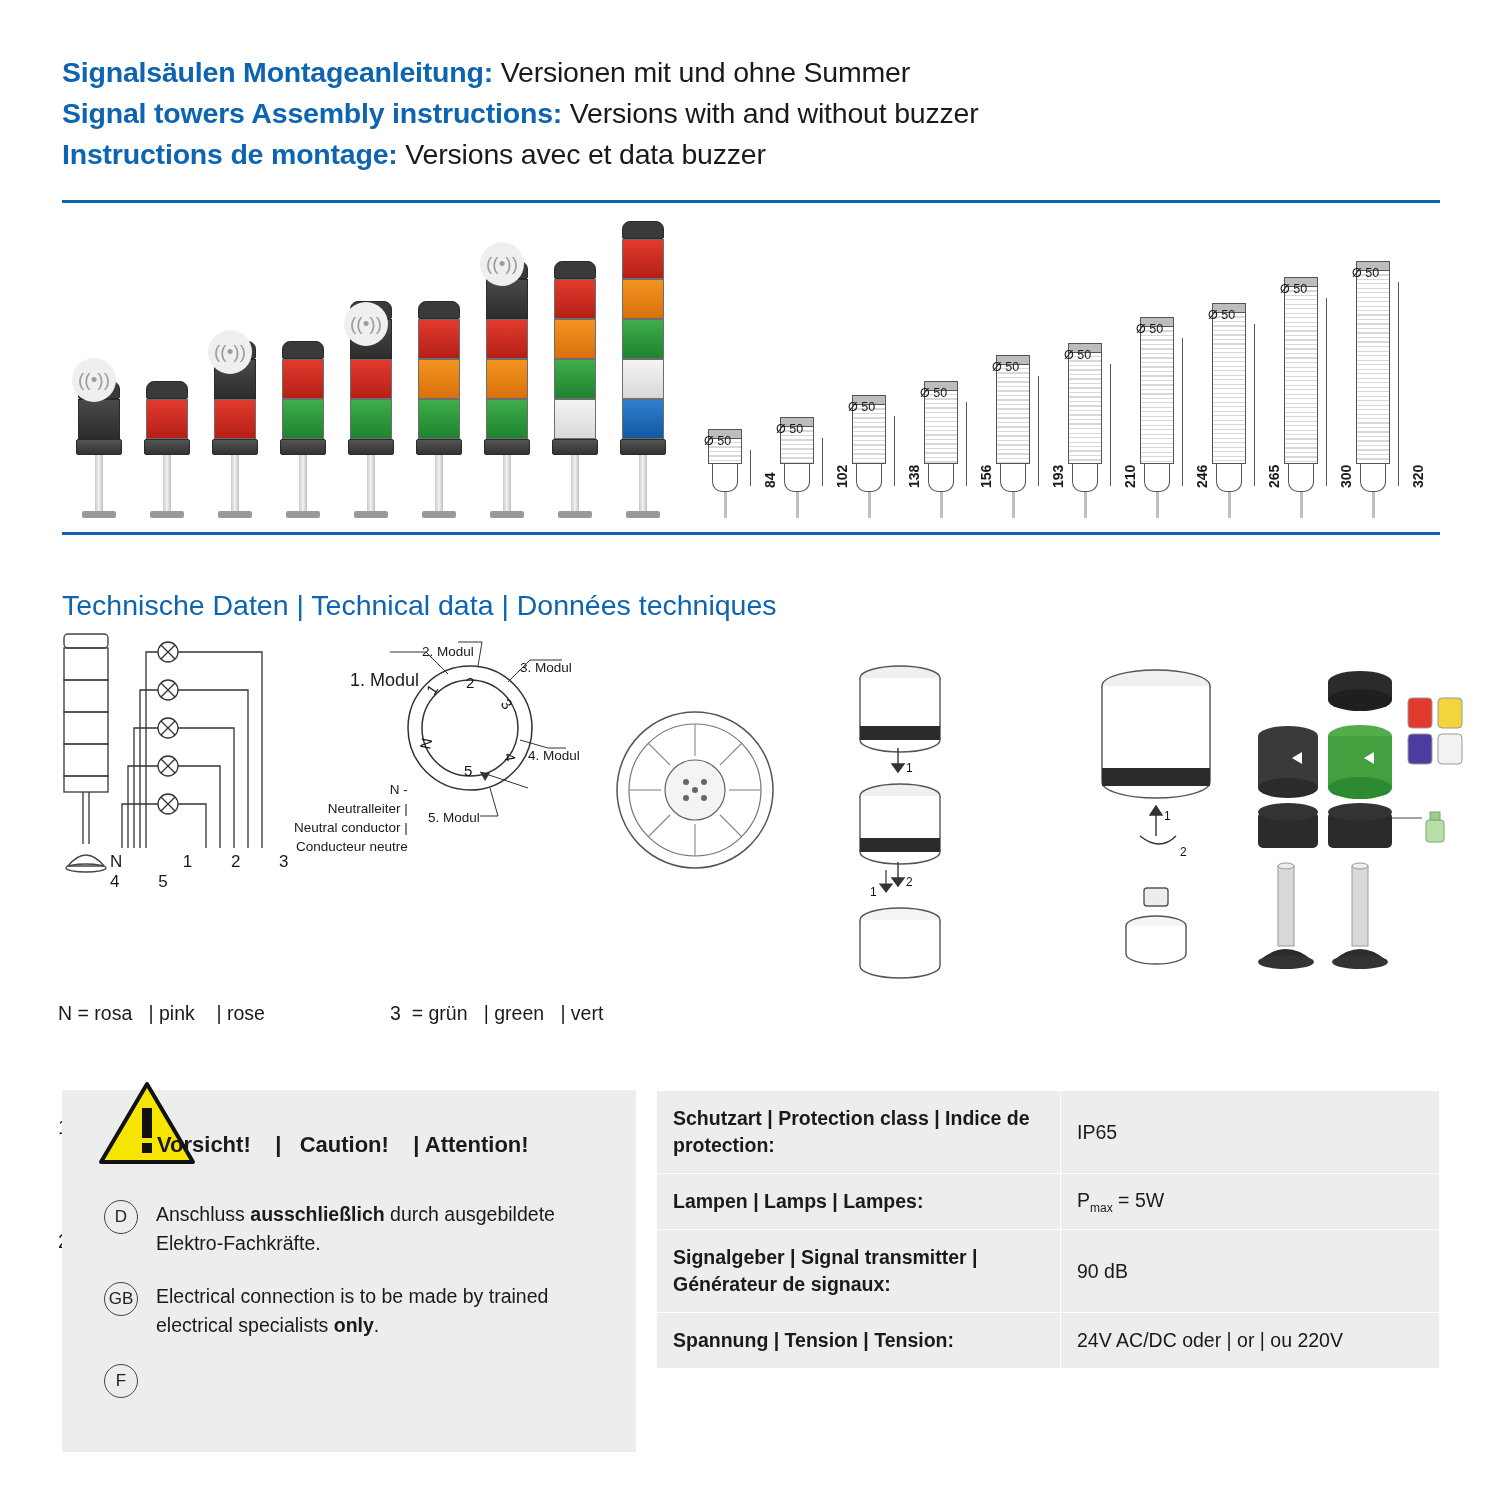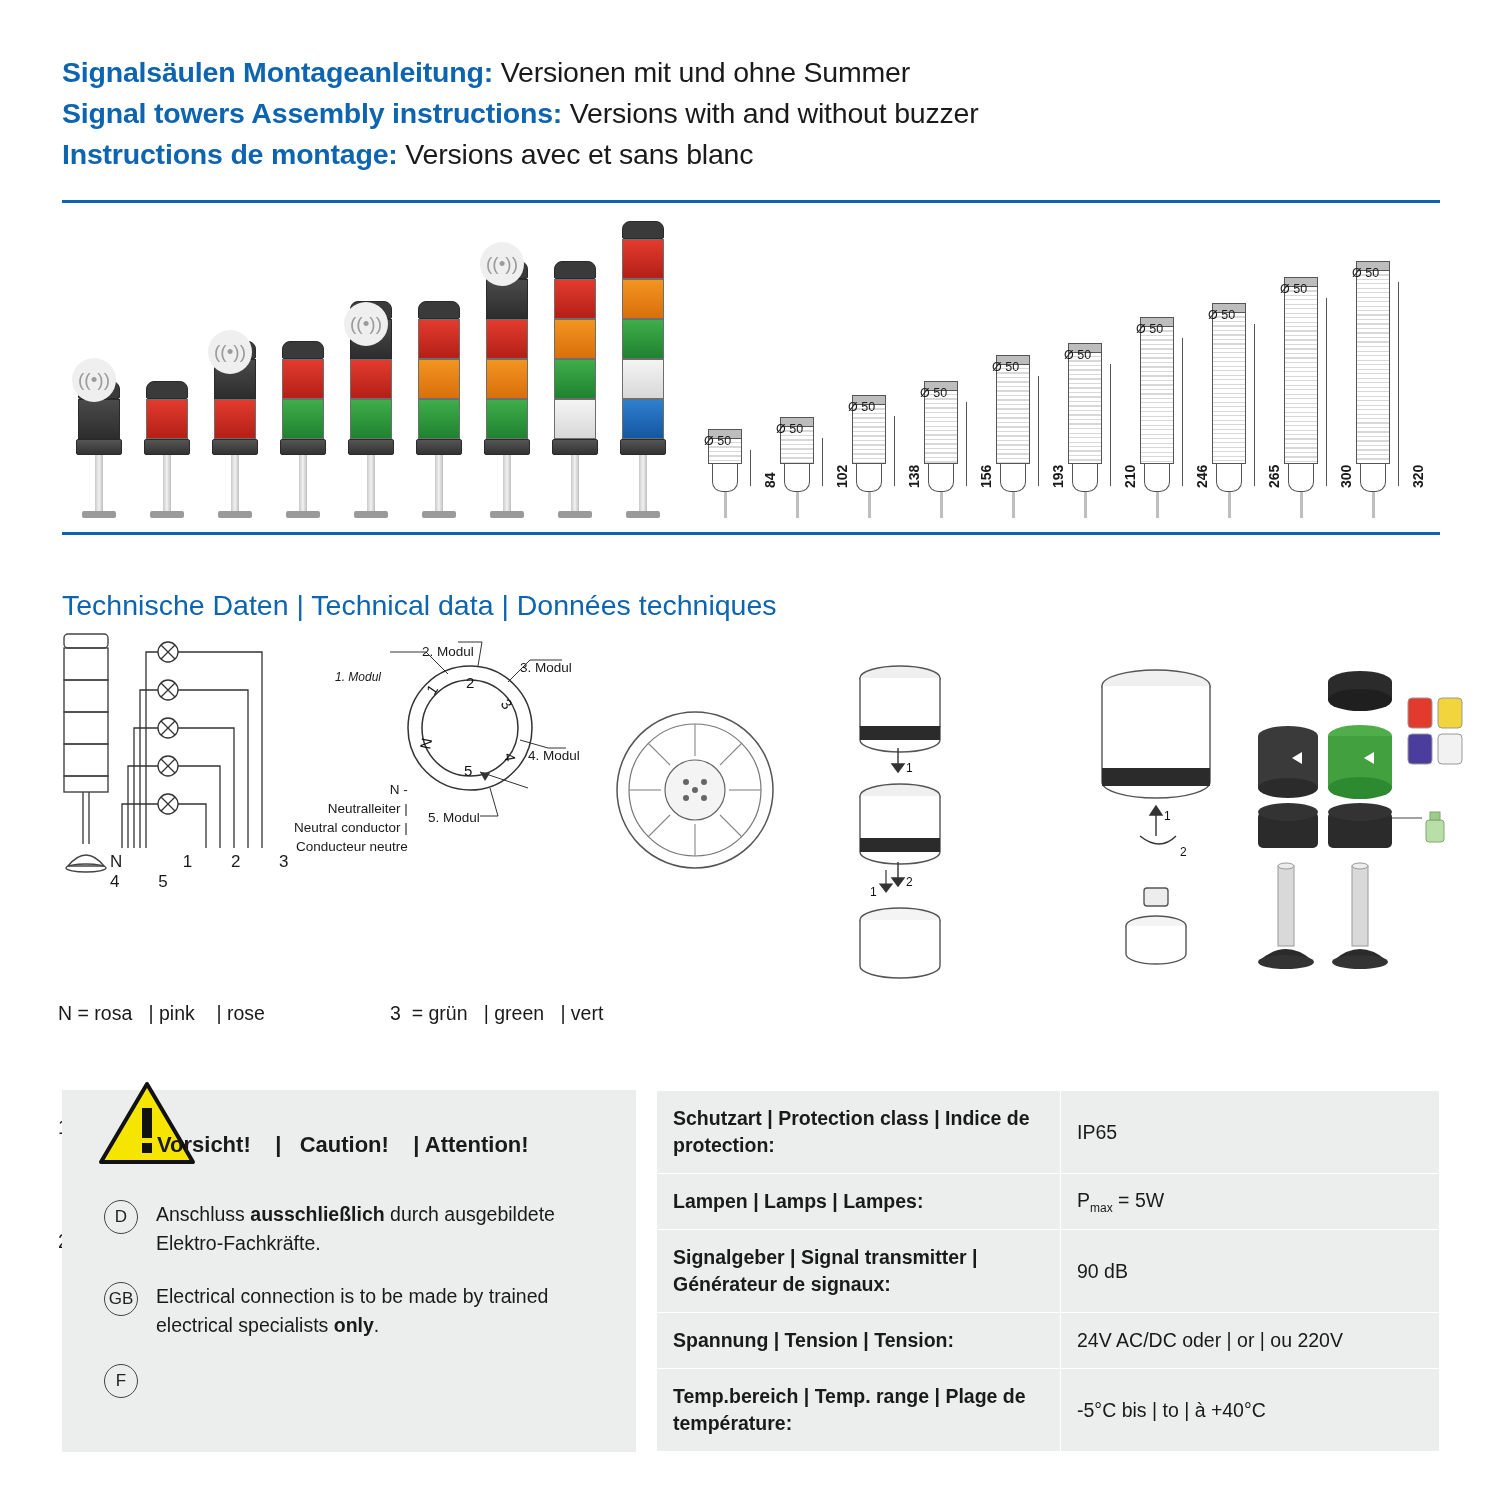--- a/index.html
+++ b/index.html
@@ -124,21 +124,21 @@
 <div class="page">
 
   <div class="header">
     <div class="title-line">
       <span class="title-strong">Signalsäulen Montageanleitung:</span><span class="title-rest"> Versionen mit und ohne Summer</span>
     </div>
     <div class="title-line">
       <span class="title-strong">Signal towers Assembly instructions:</span><span class="title-rest"> Versions with and without buzzer</span>
     </div>
     <div class="title-line">
-      <span class="title-strong">Instructions de montage:</span><span class="title-rest"> Versions avec et sans blanc</span>
+      <span class="title-strong">Instructions de montage:</span><span class="title-rest"> Versions avec et data buzzer</span>
     </div>
   </div>
 
 
   <div class="rule rule-top"></div>
 
   <div class="illus" style="left:62px;top:218px;width:620px;height:300px;">
 
     <div class="tower" style="left:14px;">
       <div class="seg cap"></div>
@@ -400,21 +400,21 @@
         <text x="104" y="76" transform="rotate(-55 104 76)">1</text>
         <text x="136" y="68">2</text>
         <text x="170" y="84" transform="rotate(52 170 84)">3</text>
         <text x="174" y="134" transform="rotate(80 174 134)">4</text>
         <text x="134" y="156">5</text>
         <text x="100" y="130" transform="rotate(-78 100 130)">N</text>
       </g>
       <path d="M150 152 L198 168" stroke="#333" stroke-width="1" fill="none"></path>
       <path d="M150 152 l10 1 l-5 8 z" fill="#333"></path>
     </svg>
-    <div style="position:absolute;left:5px;top:50px;font-size:12px;font-style:italic;">1. Modul</div>
+    <div style="position:absolute;left:20px;top:50px;font-size:18px;">1. Modul</div>
     <div style="position:absolute;left:92px;top:24px;font-size:13.5px;">2. Modul</div>
     <div style="position:absolute;left:190px;top:40px;font-size:13.5px;">3. Modul</div>
     <div style="position:absolute;left:198px;top:128px;font-size:13.5px;">4. Modul</div>
     <div style="position:absolute;left:98px;top:190px;font-size:13.5px;">5. Modul</div>
     <div style="position:absolute;left:-36px;top:160px;font-size:13.5px;line-height:19px;text-align:right;white-space:pre;">N -
 Neutralleiter |
 Neutral conductor |
 Conducteur neutre</div>
   </div>
 
@@ -589,20 +589,16 @@
         <td class="v">P<span class="sub">max</span> = 5W</td>
       </tr>
       <tr>
         <td class="k">Signalgeber | Signal transmitter | Générateur de signaux:</td>
         <td class="v">90 dB</td>
       </tr>
       <tr>
         <td class="k">Spannung | Tension | Tension:</td>
         <td class="v">24V AC/DC oder | or | ou 220V</td>
       </tr>
-      <tr>
-        <td class="k">Temp.bereich | Temp. range | Plage de température:</td>
-        <td class="v">-5°C bis | to | à  +40°C</td>
-      </tr>
     </tbody>
   </table>
 
 </div>
 
 </body></html>

